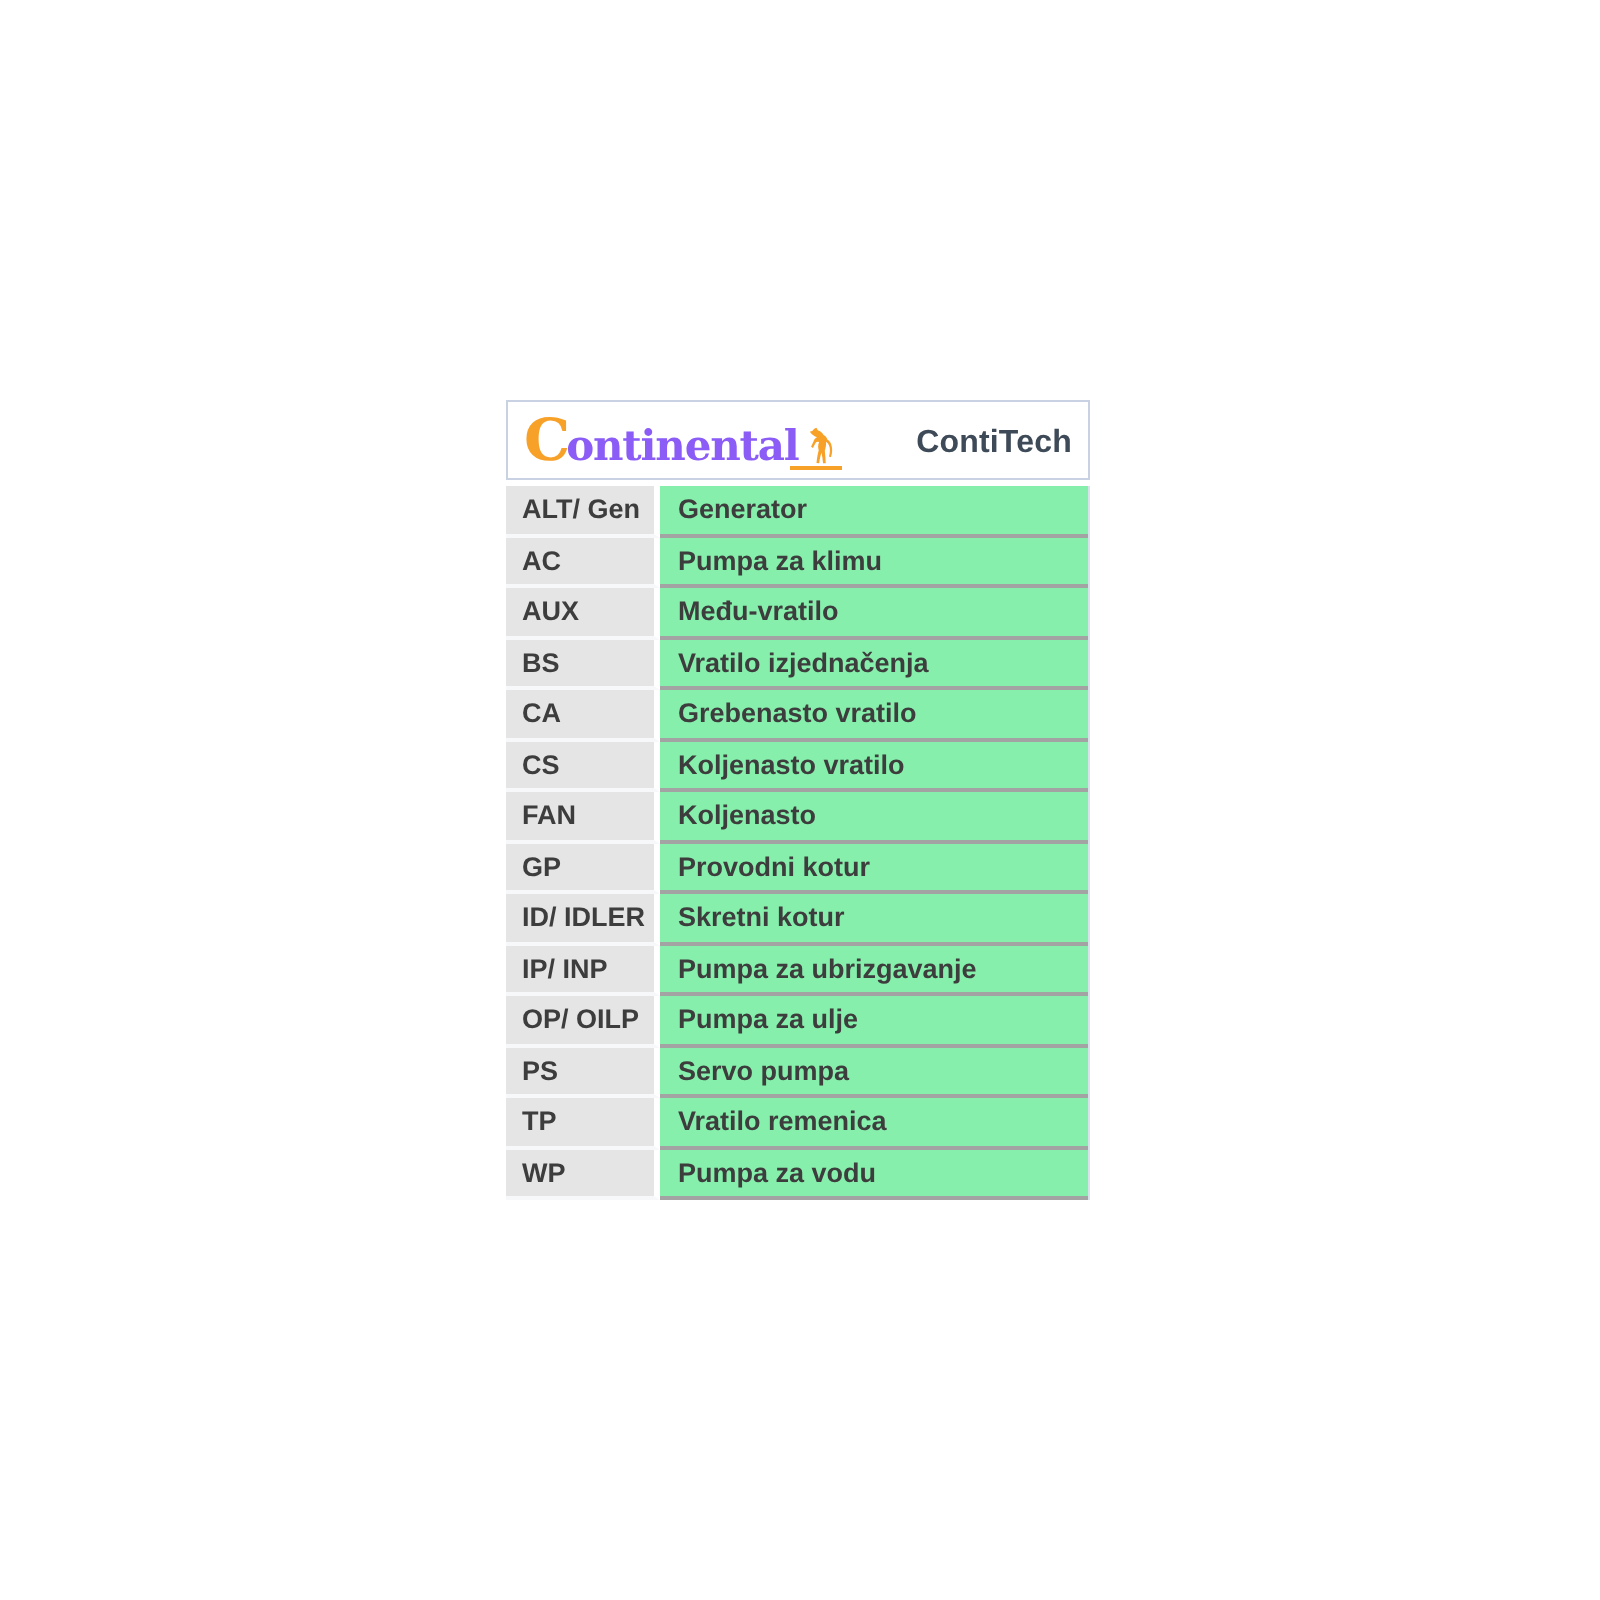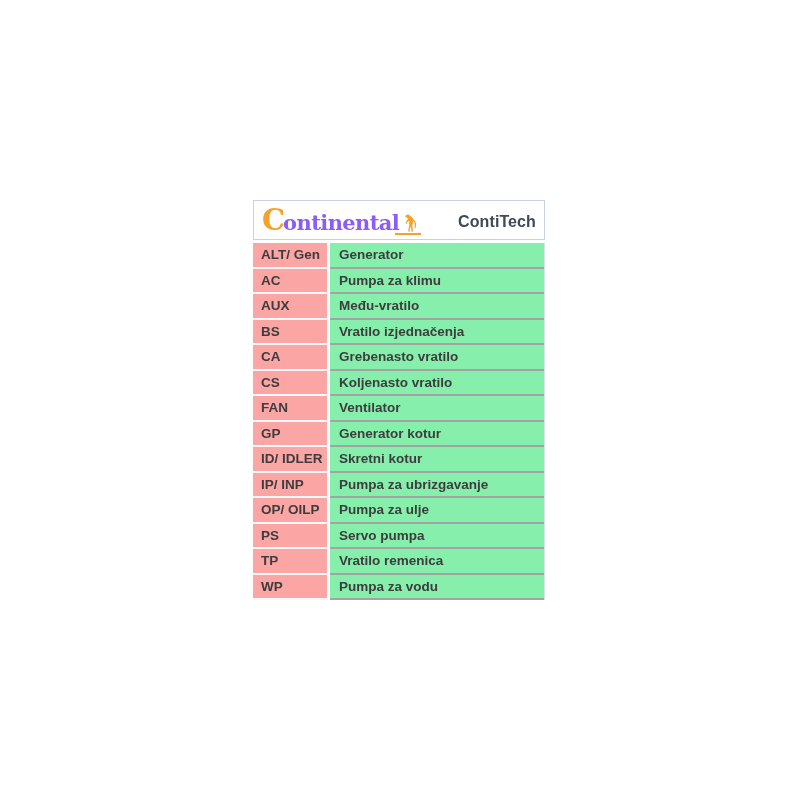--- a/index.html
+++ b/index.html
@@ -68,21 +68,21 @@
   .rows {
     margin-top: 3px;
     border-right: 1px solid #D9E2EC;
   }
   .row {
     display: flex;
     height: 25.5px;
   }
   .cell-abbr {
     width: 77px;
-    background: #fca5a5;
+    background: #e5e5e5;
     border-right: 3px solid #ffffff;
     border-bottom: 2px solid #F6F8FA;
     display: flex;
     align-items: center;
     padding-left: 8px;
     font-size: 13.5px;
     font-weight: 700;
     color: #3D3D3D;
     white-space: nowrap;
   }
@@ -166,26 +166,26 @@
     <div class="cell-label">Grebenasto vratilo</div>
   </div>
 
   <div class="row">
     <div class="cell-abbr">CS</div>
     <div class="cell-label">Koljenasto vratilo</div>
   </div>
 
   <div class="row">
     <div class="cell-abbr">FAN</div>
-    <div class="cell-label">Ventilator</div>
+    <div class="cell-label">Koljenasto</div>
   </div>
 
   <div class="row">
     <div class="cell-abbr">GP</div>
-    <div class="cell-label">Generator kotur</div>
+    <div class="cell-label">Provodni kotur</div>
   </div>
 
   <div class="row">
     <div class="cell-abbr">ID/ IDLER</div>
     <div class="cell-label">Skretni kotur</div>
   </div>
 
   <div class="row">
     <div class="cell-abbr">IP/ INP</div>
     <div class="cell-label">Pumpa za ubrizgavanje</div>

